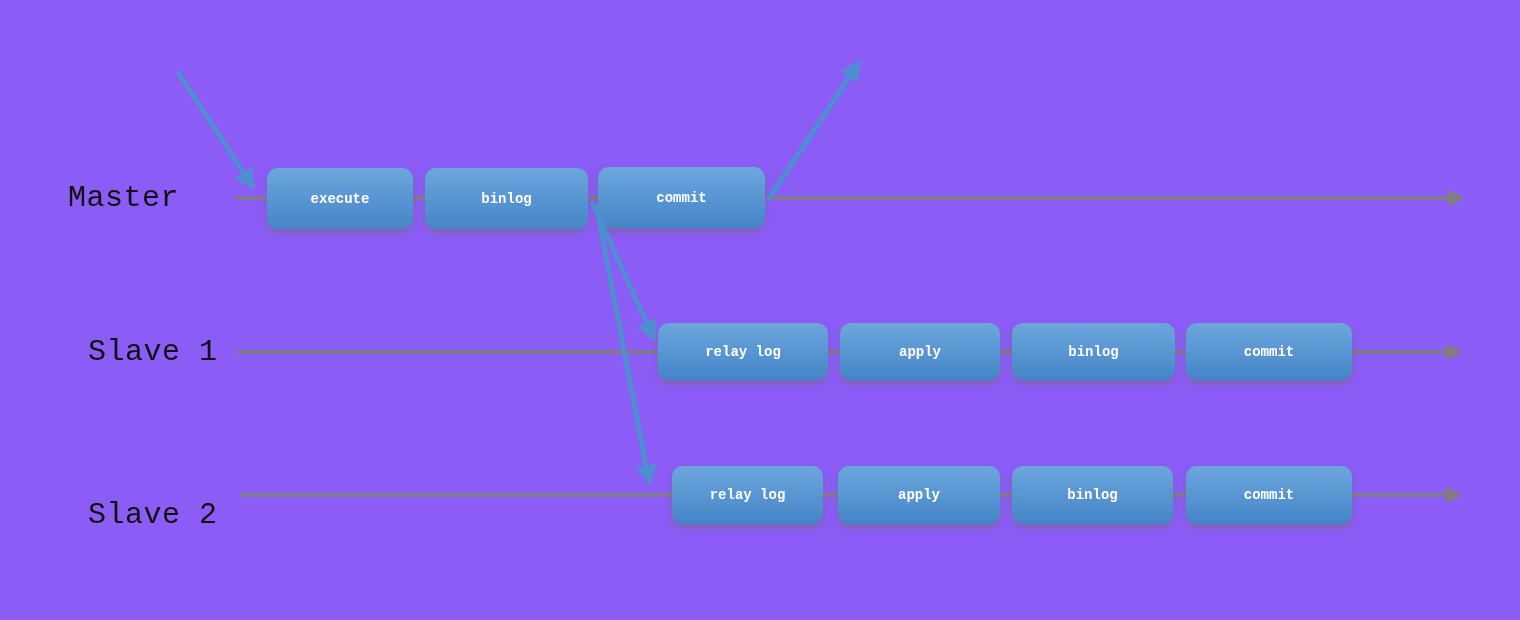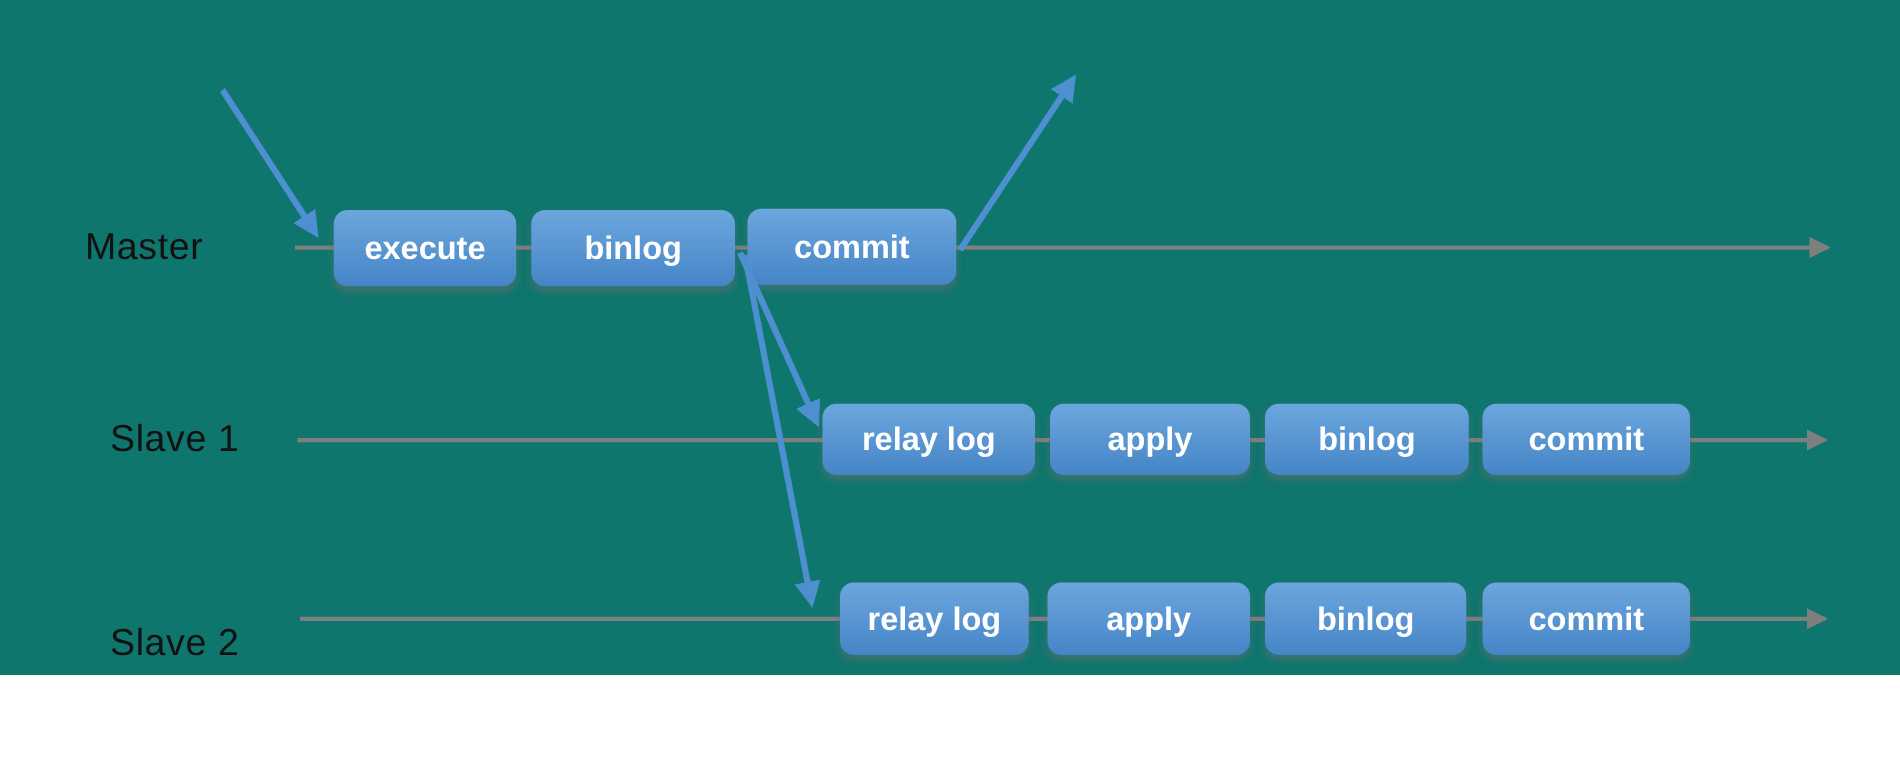--- a/index.html
+++ b/index.html
@@ -6,24 +6,24 @@
     --box-top:#6ca6dd;
     --box-bottom:#4585c7;
     --arrow-blue:#4e8fd1;
     --timeline-gray:#7f7f7f;
     --box-text:#ffffff;
     --label-text:#111111;
   }
   html,body{margin:0;padding:0;background:#ffffff;}
   .canvas{
     position:relative;
-    width:1520px;height:540px;
-    background:#0f766e;
+    width:1520px;height:620px;
+    background:#8b5cf6;
     overflow:hidden;
-    font-family:Liberation Sans, sans-serif;
+    font-family:Liberation Mono, monospace;
   }
   .layer{position:absolute;left:0;top:0;width:1520px;height:620px;}
   .layer.lines{z-index:1;}
   .layer.arrows{z-index:3;pointer-events:none;}
   .gray-stroke{stroke:var(--timeline-gray);stroke-width:3.4;fill:none;}
   .blue-stroke{stroke:var(--arrow-blue);stroke-width:5;fill:none;}
   .gray-fill{fill:var(--timeline-gray);}
   .blue-fill{fill:var(--arrow-blue);}
   .row-label{
     position:absolute;z-index:2;
@@ -32,21 +32,21 @@
     letter-spacing:0.5px;
     white-space:nowrap;
   }
   .step-box{
     position:absolute;z-index:2;
     display:flex;align-items:center;justify-content:center;
     background:linear-gradient(180deg,var(--box-top) 0%,var(--box-bottom) 100%);
     border-radius:11px;
     box-shadow:0 4px 6px rgba(110,110,110,0.5);
     color:var(--box-text);
-    font-size:26px;font-weight:bold;
+    font-size:14px;font-weight:bold;
     white-space:nowrap;
   }
 </style>
 </head>
 <body>
 
 <div class="canvas">
 
   <svg class="layer lines" viewBox="0 0 1520 620">
     <defs>

